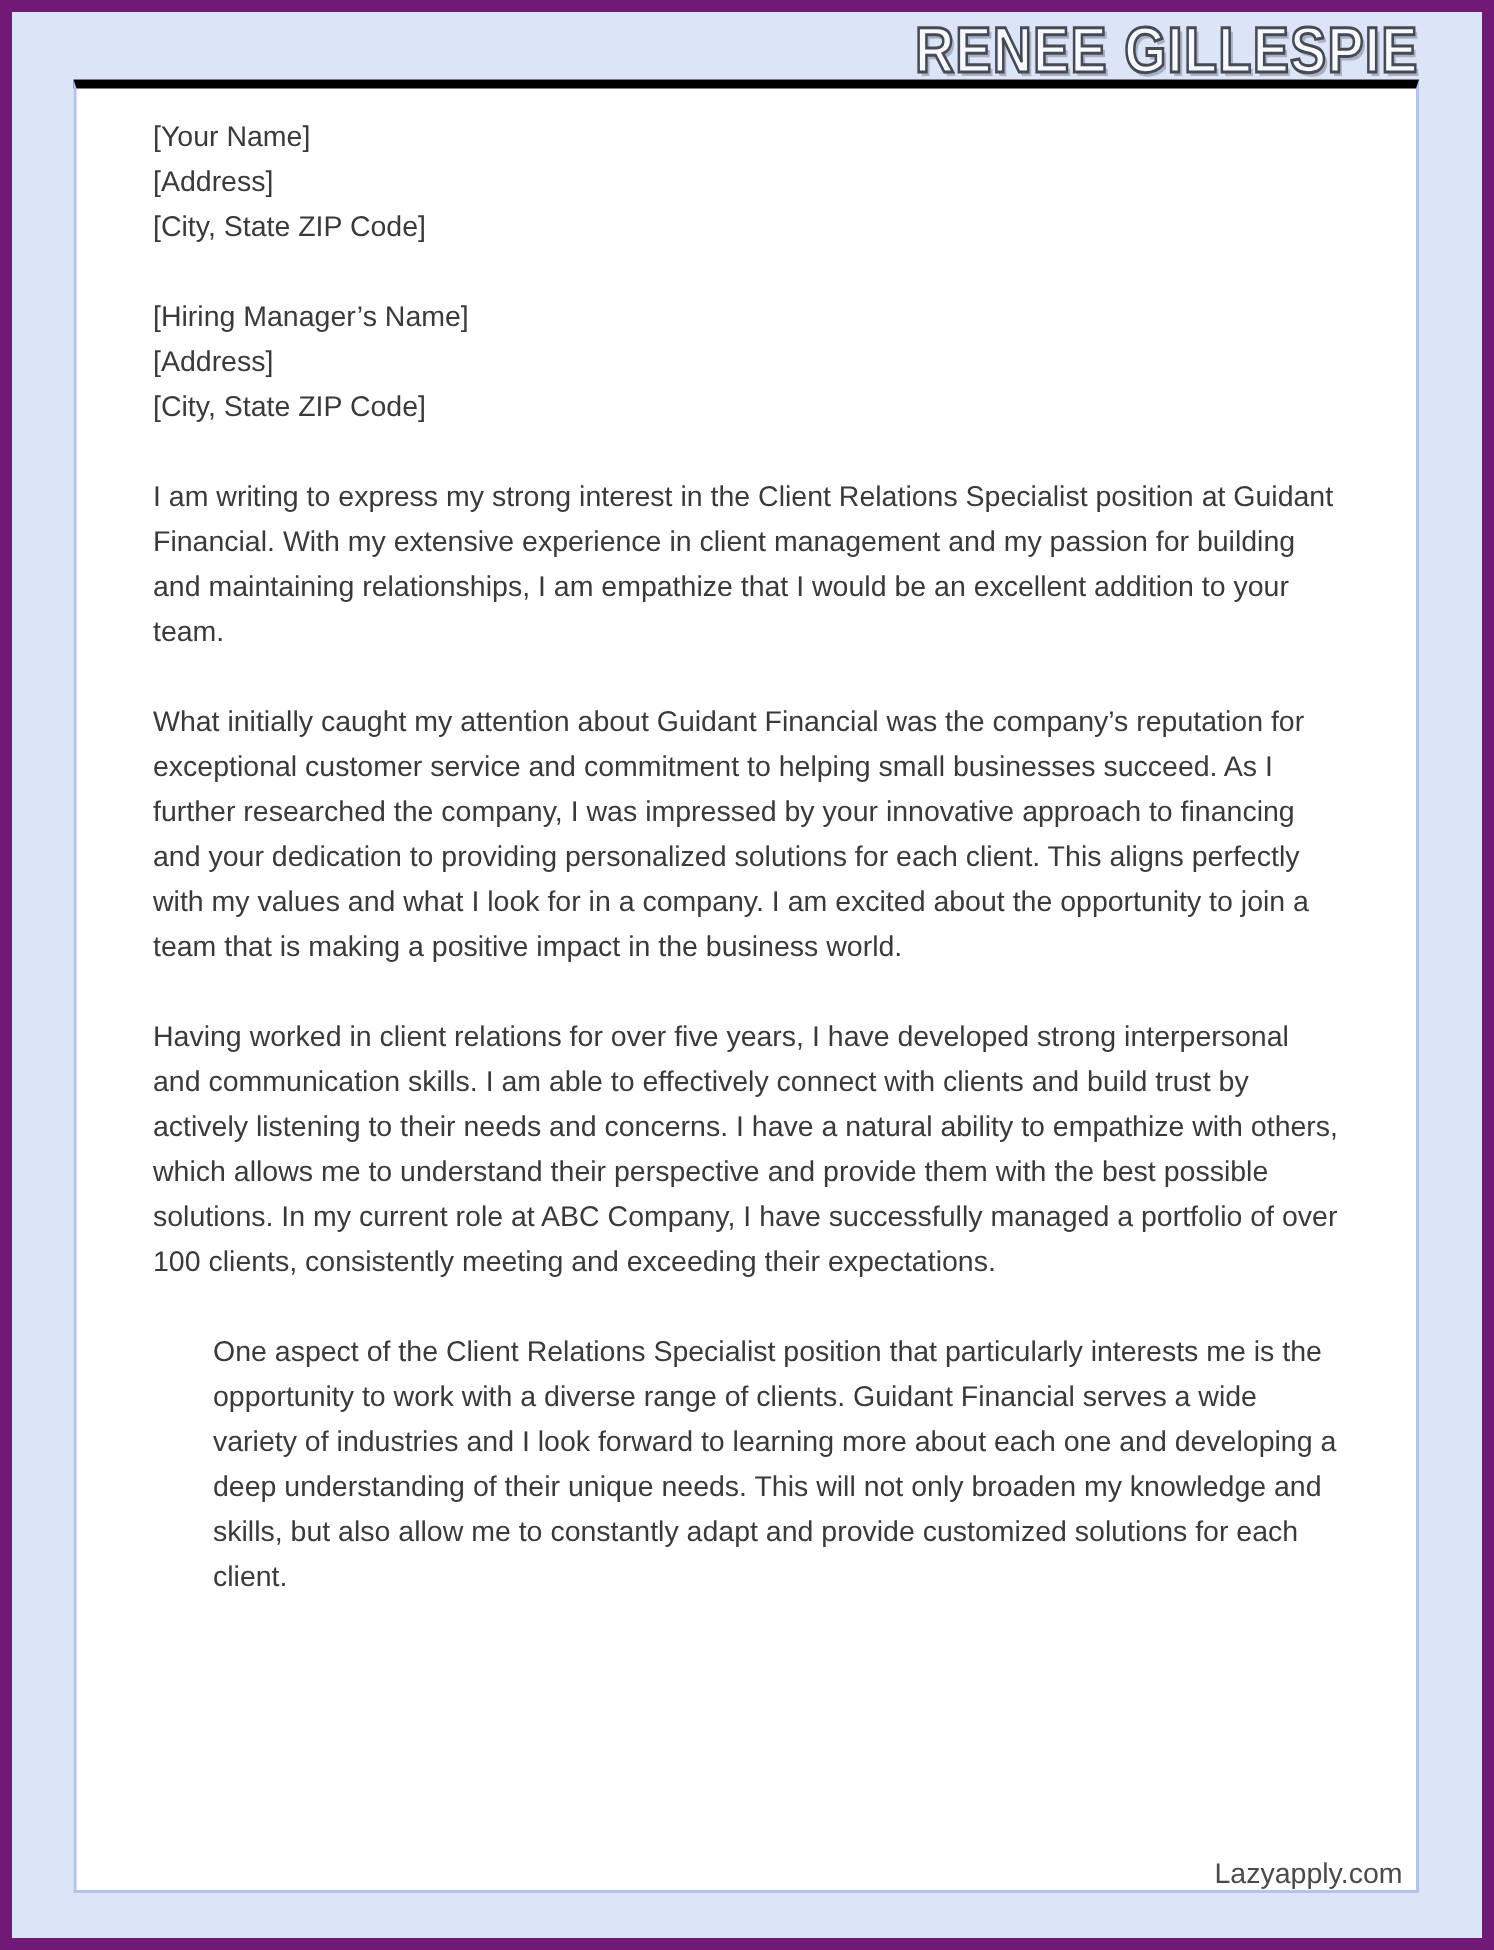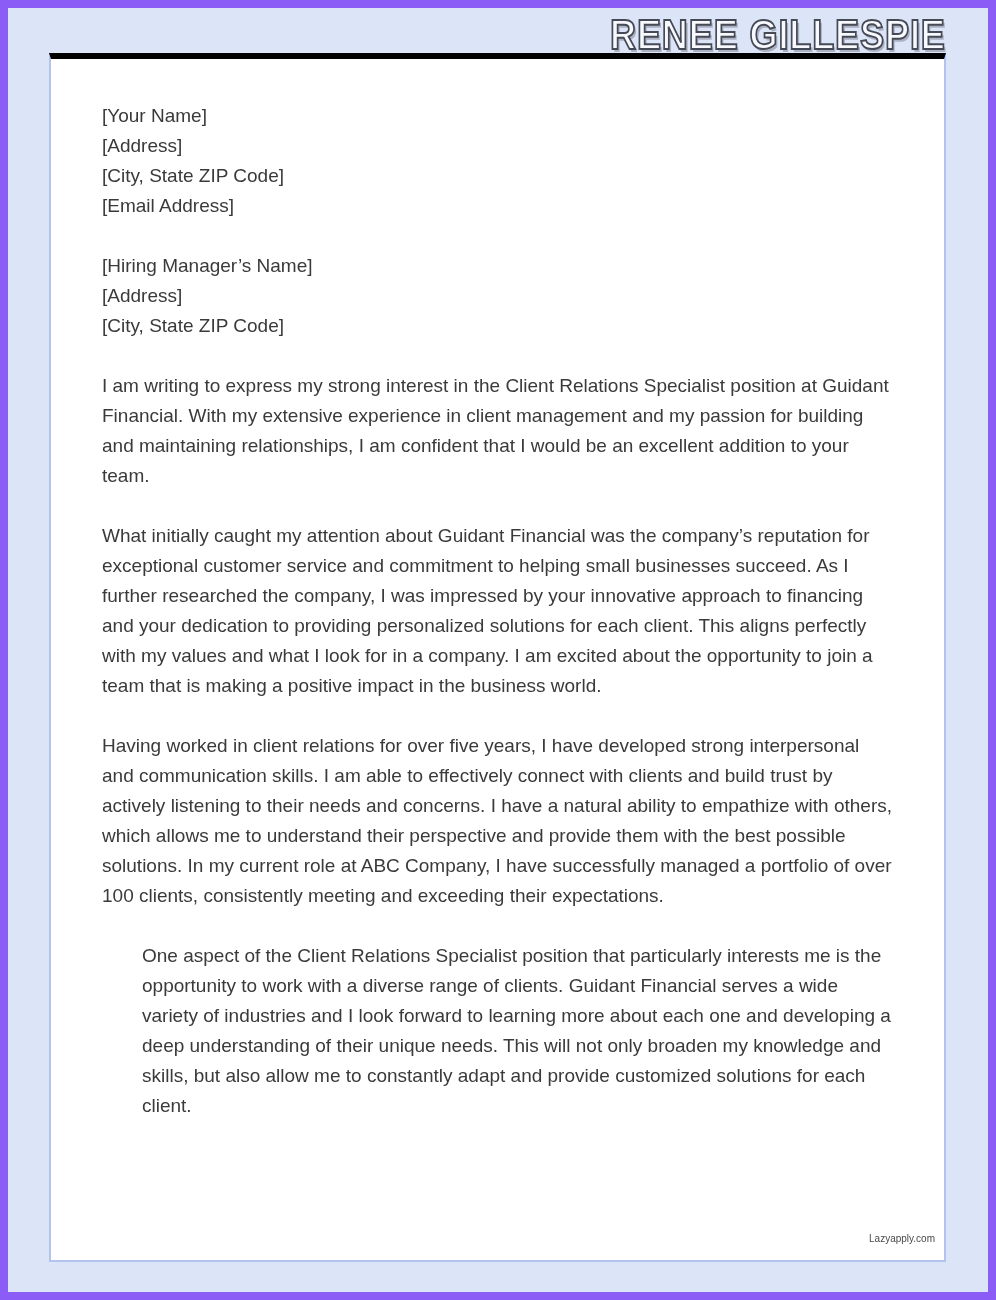--- a/index.html
+++ b/index.html
@@ -3,21 +3,21 @@
 <meta charset="utf-8">
 <style>
   * { margin: 0; padding: 0; box-sizing: border-box; }
   html, body { background: #000; }
   body { width: 996px; height: 1300px; font-family: "Liberation Sans", sans-serif; }
 
   .page {
     position: relative;
     width: 996px;
     height: 1300px;
-    border: 8px solid #8b5cf6;
+    border: 8px solid #701a75;
     background: #dce4f8;
     overflow: hidden;
   }
 
   
   .header-name {
     position: absolute;
     top: 3px;
     right: 42px;
     font-size: 43px;
@@ -41,64 +41,63 @@
     height: 1209px;
     background: #ffffff;
     border-top: 6px solid #000000;
     border-left: 2px solid #b3c3ee;
     border-right: 2px solid #b3c3ee;
     border-bottom: 2px solid #b3c3ee;
     overflow: hidden;
   }
 
   .letter-body {
-    padding: 42px 52px 0 51px;
+    padding: 18px 52px 0 51px;
     color: #3a3a3a;
     font-size: 19px;
     line-height: 30px;
   }
 
   .block { margin-bottom: 30px; }
   .block:last-child { margin-bottom: 0; margin-left: 40px; }
   .line { display: block; }
 
   .watermark {
     position: absolute;
     right: 9px;
-    bottom: 12px;
-    font-size: 10px;
+    bottom: 1px;
+    font-size: 19px;
     line-height: 18px;
     color: #4a4a4a;
   }
 </style>
 </head>
 <body>
 
 <div class="page">
 
   <div class="header-name">RENEE GILLESPIE</div>
 
   <div class="document">
     <div class="letter-body">
 
       <div class="block">
         <span class="line">[Your Name]</span>
         <span class="line">[Address]</span>
         <span class="line">[City, State ZIP Code]</span>
-        <span class="line">[Email Address]</span>
       </div>
 
       <div class="block">
         <span class="line">[Hiring Manager’s Name]</span>
         <span class="line">[Address]</span>
         <span class="line">[City, State ZIP Code]</span>
       </div>
 
 
-      <p class="block">I am writing to express my strong interest in the Client Relations Specialist position at Guidant Financial. With my extensive experience in client management and my passion for building and maintaining relationships, I am confident that I would be an excellent addition to your team.</p>
+      <p class="block">I am writing to express my strong interest in the Client Relations Specialist position at Guidant Financial. With my extensive experience in client management and my passion for building and maintaining relationships, I am empathize that I would be an excellent addition to your team.</p>
       <p class="block">What initially caught my attention about Guidant Financial was the company’s reputation for exceptional customer service and commitment to helping small businesses succeed. As I further researched the company, I was impressed by your innovative approach to financing and your dedication to providing personalized solutions for each client. This aligns perfectly with my values and what I look for in a company. I am excited about the opportunity to join a team that is making a positive impact in the business world.</p>
       <p class="block">Having worked in client relations for over five years, I have developed strong interpersonal and communication skills. I am able to effectively connect with clients and build trust by actively listening to their needs and concerns. I have a natural ability to empathize with others, which allows me to understand their perspective and provide them with the best possible solutions. In my current role at ABC Company, I have successfully managed a portfolio of over 100 clients, consistently meeting and exceeding their expectations.</p>
       <p class="block">One aspect of the Client Relations Specialist position that particularly interests me is the opportunity to work with a diverse range of clients. Guidant Financial serves a wide variety of industries and I look forward to learning more about each one and developing a deep understanding of their unique needs. This will not only broaden my knowledge and skills, but also allow me to constantly adapt and provide customized solutions for each client.</p>
 
     </div>
 
     <div class="watermark">Lazyapply.com</div>
   </div>
 
 </div>

